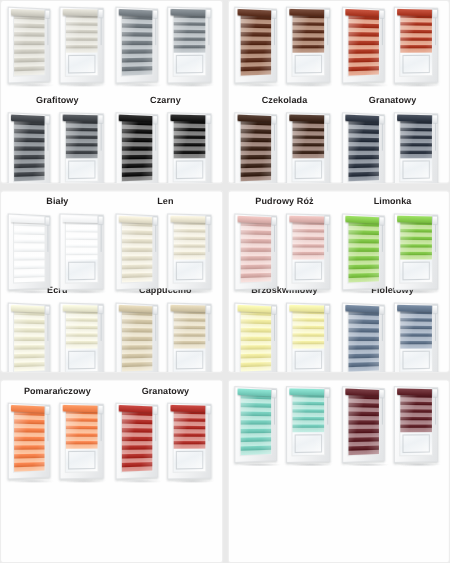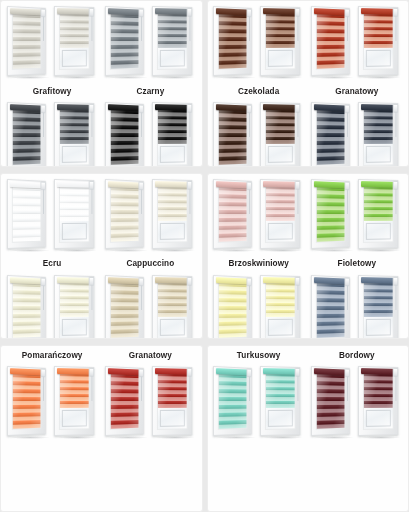--- a/index.html
+++ b/index.html
@@ -386,20 +386,24 @@
                   <div class="railcap"></div>
                   <div class="chain"></div>
                 </div>
               </div>
             </div>
           </div>
         </div>
       </div>
     <div class="panel">
         <div class="prow">
+          <div class="labels">
+            <div class="label">Biały</div>
+            <div class="label">Len</div>
+          </div>
           <div class="cells">
             <div class="cell">
               <div class="unit persp">
                 <div class="frame">
                   <div class="inner">
                     <div class="fabric" style="height: 100%;">
                       <div class="st" style="background: linear-gradient(rgb(255, 255, 255) 0%, rgb(244, 246, 247) 55%, rgb(226, 228, 229) 100%);"></div>
                       <div class="st sheerband" style="background: linear-gradient(rgb(253, 253, 253) 0%, rgb(255, 255, 255) 100%);"></div>
                       <div class="st" style="background: linear-gradient(rgb(255, 255, 255) 0%, rgb(244, 246, 247) 55%, rgb(226, 228, 229) 100%);"></div>
                       <div class="st sheerband" style="background: linear-gradient(rgb(253, 253, 253) 0%, rgb(255, 255, 255) 100%);"></div>
@@ -948,20 +952,24 @@
                   <div class="railcap"></div>
                   <div class="chain"></div>
                 </div>
               </div>
             </div>
           </div>
         </div>
       </div>
     <div class="panel">
         <div class="prow">
+          <div class="labels">
+            <div class="label">Pudrowy Róż</div>
+            <div class="label">Limonka</div>
+          </div>
           <div class="cells">
             <div class="cell">
               <div class="unit persp">
                 <div class="frame">
                   <div class="inner">
                     <div class="fabric" style="height: 100%;">
                       <div class="st" style="background: linear-gradient(rgb(228, 185, 181) 0%, rgb(212, 169, 165) 55%, rgb(194, 151, 147) 100%);"></div>
                       <div class="st sheerband" style="background: linear-gradient(rgb(236, 212, 209) 0%, rgb(250, 226, 223) 100%);"></div>
                       <div class="st" style="background: linear-gradient(rgb(228, 185, 181) 0%, rgb(212, 169, 165) 55%, rgb(194, 151, 147) 100%);"></div>
                       <div class="st sheerband" style="background: linear-gradient(rgb(236, 212, 209) 0%, rgb(250, 226, 223) 100%);"></div>
@@ -1170,24 +1178,20 @@
                   <div class="railcap"></div>
                   <div class="chain"></div>
                 </div>
               </div>
             </div>
           </div>
         </div>
       </div>
     <div class="panel">
         <div class="prow">
-          <div class="labels">
-            <div class="label">Turkusowy</div>
-            <div class="label">Bordowy</div>
-          </div>
           <div class="cells">
             <div class="cell">
               <div class="unit persp">
                 <div class="frame">
                   <div class="inner">
                     <div class="fabric" style="height: 100%;">
                       <div class="st" style="background: linear-gradient(rgb(127, 214, 197) 0%, rgb(111, 198, 181) 55%, rgb(93, 180, 163) 100%);"></div>
                       <div class="st sheerband" style="background: linear-gradient(rgb(179, 224, 214) 0%, rgb(193, 238, 228) 100%);"></div>
                       <div class="st" style="background: linear-gradient(rgb(127, 214, 197) 0%, rgb(111, 198, 181) 55%, rgb(93, 180, 163) 100%);"></div>
                       <div class="st sheerband" style="background: linear-gradient(rgb(179, 224, 214) 0%, rgb(193, 238, 228) 100%);"></div>

